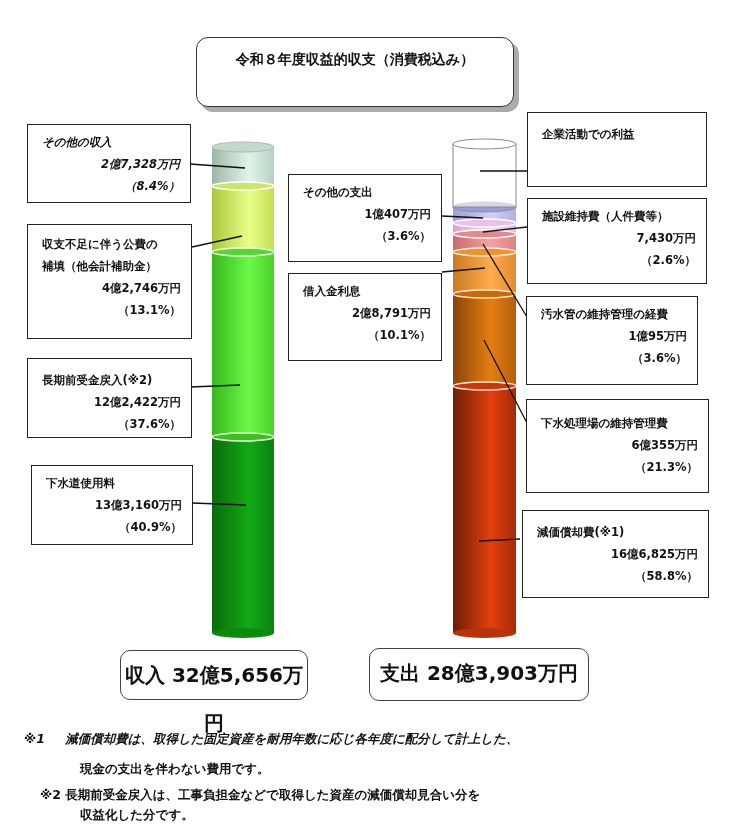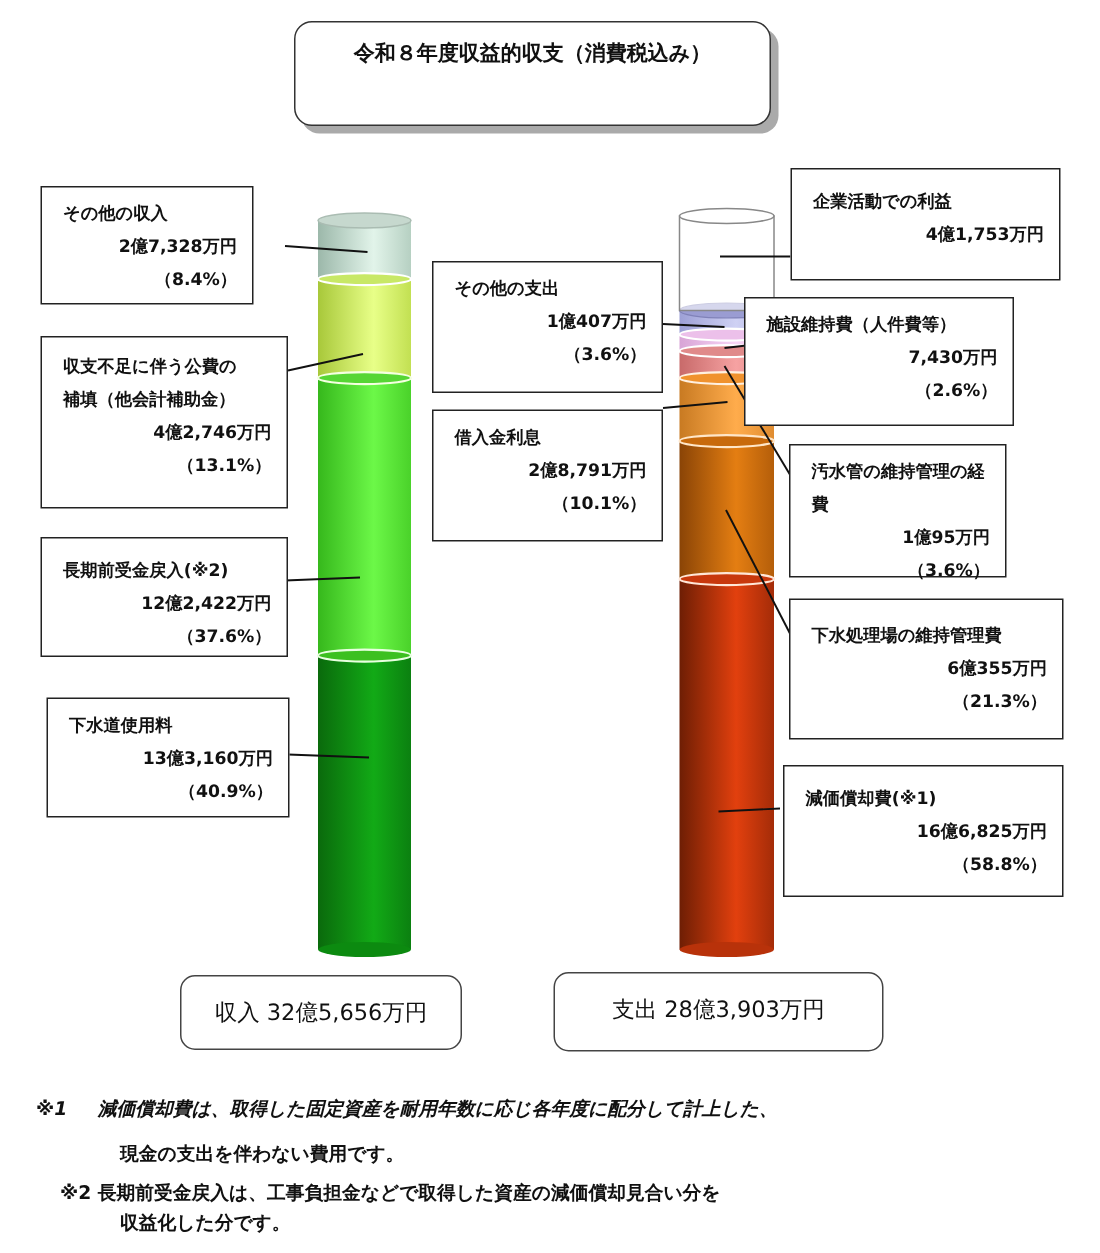--- a/index.html
+++ b/index.html
@@ -1,28 +1,28 @@
 <!DOCTYPE html>
 <html><head>
 <meta charset="utf-8">
 <style>
   html, body { margin: 0; padding: 0; background: #ffffff; }
   body { width: 733px; height: 835px; position: relative; overflow: hidden;
          font-family: "DejaVu Sans", "Liberation Sans", sans-serif; color: #111; }
   .abs { position: absolute; }
-  .title-box { left: 196px; top: 14px; width: 318px; height: 70px; border: 1.5px solid #333;
+  .title-box { left: 196px; top: 37px; width: 318px; height: 70px; border: 1.5px solid #333;
                border-radius: 12px; background: #fff; box-shadow: 5px 5px 0 #aaa;
                text-align: center; font-weight: bold; font-size: 14px; line-height: 26px;
                padding-top: 8px; box-sizing: border-box; }
   .label-box { border: 1.5px solid #222; background: #fff; box-sizing: border-box;
                font-weight: bold; font-size: 11.5px; line-height: 22px; padding: 6px 10px 4px 14px; }
   .label-box .name { text-align: left; }
   .label-box .amt, .label-box .pct { text-align: right; }
   .total-box { border: 1.5px solid #444; border-radius: 10px; background: #fff;
-               box-sizing: border-box; text-align: center; font-weight: normal; font-size: 15px; line-height: 48px; }
+               box-sizing: border-box; text-align: center; font-weight: bold; font-size: 20px; line-height: 48px; }
   .note { font-size: 12.5px; font-weight: bold; line-height: 18px; }
   svg { position: absolute; left: 0; top: 0; }
 </style>
 </head>
 <body>
 
 <div class="abs title-box">
   <div>令和８年度収益的収支（消費税込み）</div>
 </div>
 
@@ -120,21 +120,21 @@
     <line x1="480" y1="171" x2="527" y2="171"></line>
     <line x1="442" y1="216" x2="483" y2="218"></line>
     <line x1="483" y1="232" x2="527" y2="227"></line>
     <line x1="442" y1="272" x2="485" y2="268"></line>
     <line x1="483" y1="244" x2="527" y2="317"></line>
     <line x1="484" y1="340" x2="527" y2="423"></line>
     <line x1="479" y1="541" x2="520" y2="539"></line>
   </g>
 </svg>
 
-<div class="abs label-box" style="left:27px; top:124px; width:142px; height:79px;">
+<div class="abs label-box" style="left:27px; top:124px; width:164px; height:79px;font-style:italic;">
   <div class="name">その他の収入</div>
   <div class="amt">2億7,328万円</div>
   <div class="pct">（8.4%）</div>
 </div>
 <div class="abs label-box" style="left:27px; top:224px; width:165px; height:115px; padding-top:8px;">
   <div class="name">収支不足に伴う公費の</div>
   <div class="name">補填（他会計補助金）</div>
   <div class="amt">4億2,746万円</div>
   <div class="pct">（13.1%）</div>
 </div>
@@ -144,38 +144,37 @@
   <div class="pct">（37.6%）</div>
 </div>
 <div class="abs label-box" style="left:31px; top:465px; width:162px; height:80px;">
   <div class="name">下水道使用料</div>
   <div class="amt">13億3,160万円</div>
   <div class="pct">（40.9%）</div>
 </div>
 
 <div class="abs label-box" style="left:527px; top:112px; width:180px; height:75px; padding-top:10px;">
   <div class="name">企業活動での利益</div>
-  <div class="amt">4億1,753万円</div>
 </div>
 <div class="abs label-box" style="left:288px; top:174px; width:154px; height:88px;">
   <div class="name">その他の支出</div>
   <div class="amt">1億407万円</div>
   <div class="pct">（3.6%）</div>
 </div>
-<div class="abs label-box" style="left:496px; top:198px; width:180px; height:86px;">
+<div class="abs label-box" style="left:527px; top:198px; width:180px; height:86px;">
   <div class="name">施設維持費（人件費等）</div>
   <div class="amt">7,430万円</div>
   <div class="pct">（2.6%）</div>
 </div>
 <div class="abs label-box" style="left:288px; top:273px; width:154px; height:88px;">
   <div class="name">借入金利息</div>
   <div class="amt">2億8,791万円</div>
   <div class="pct">（10.1%）</div>
 </div>
-<div class="abs label-box" style="left:526px; top:296px; width:145px; height:89px;">
+<div class="abs label-box" style="left:526px; top:296px; width:172px; height:89px;">
   <div class="name">汚水管の維持管理の経費</div>
   <div class="amt">1億95万円</div>
   <div class="pct">（3.6%）</div>
 </div>
 <div class="abs label-box" style="left:526px; top:399px; width:183px; height:94px; padding-top:12px;">
   <div class="name">下水処理場の維持管理費</div>
   <div class="amt">6億355万円</div>
   <div class="pct">（21.3%）</div>
 </div>
 <div class="abs label-box" style="left:522px; top:510px; width:187px; height:88px; padding-top:10px;">

